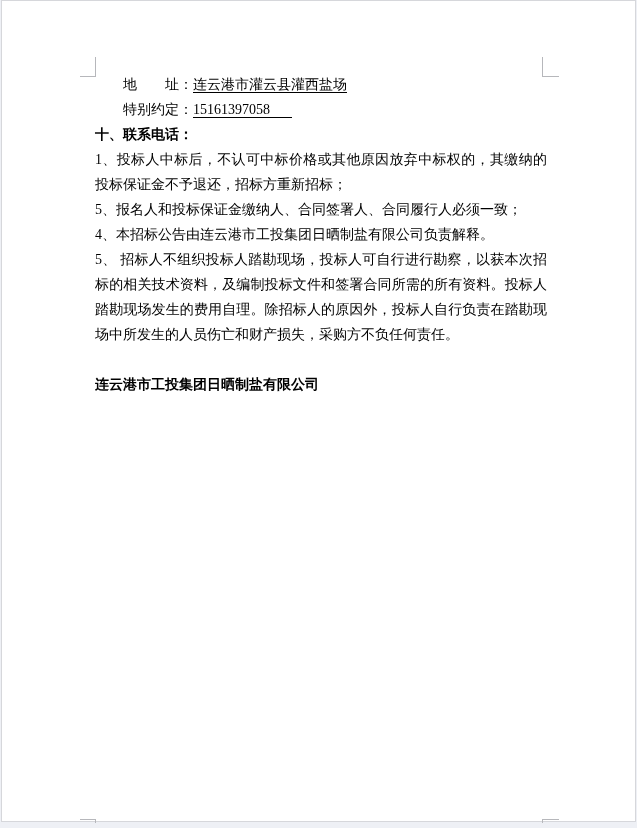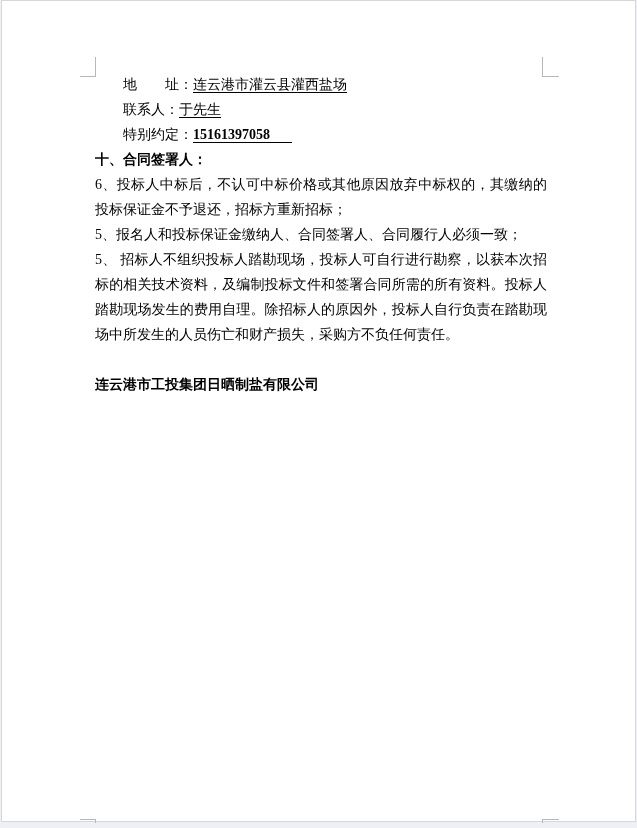--- a/index.html
+++ b/index.html
@@ -62,21 +62,20 @@
     text-align: justify;
   }
   p.indent2 {
     text-indent: 28px;
   }
   .u {
     border-bottom: 1px solid #000;
   }
   .u.trail {
     padding-right: 22px;
-    font-weight: bold;
   }
   .bold {
     font-weight: bold;
   }
   .center {
     text-align: center;
   }
   .spacer {
     height: 25px;
   }
@@ -86,28 +85,28 @@
 
 <div class="page">
   <div class="crop tl"></div>
   <div class="crop tr"></div>
   <div class="crop bl"></div>
   <div class="crop br"></div>
 
   <div class="content">
     <p class="indent2"><span>地　　址：</span><span class="u">连云港市灌云县灌西盐场</span></p>
 
-    <p class="indent2"><span>联系人：</span><span class="u">于先生</span></p>
 
     <p class="indent2"><span>特别约定：</span><span class="u trail">15161397058</span></p>
 
-    <p class="bold">十、合同签署人：</p>
+    <p class="bold">十、联系电话：</p>
 
-    <p>6、投标人中标后，不认可中标价格或其他原因放弃中标权的，其缴纳的投标保证金不予退还，招标方重新招标；</p>
+    <p>1、投标人中标后，不认可中标价格或其他原因放弃中标权的，其缴纳的投标保证金不予退还，招标方重新招标；</p>
     <p>5、报名人和投标保证金缴纳人、合同签署人、合同履行人必须一致；</p>
+    <p>4、本招标公告由连云港市工投集团日晒制盐有限公司负责解释。</p>
     <p>5、 招标人不组织投标人踏勘现场，投标人可自行进行勘察，以获本次招标的相关技术资料，及编制投标文件和签署合同所需的所有资料。投标人踏勘现场发生的费用自理。除招标人的原因外，投标人自行负责在踏勘现场中所发生的人员伤亡和财产损失，采购方不负任何责任。</p>
 
     <p class="spacer"></p>
 
     <p class="center bold">连云港市工投集团日晒制盐有限公司</p>
 
     <p class="spacer"></p>
 
   </div>
 </div>

